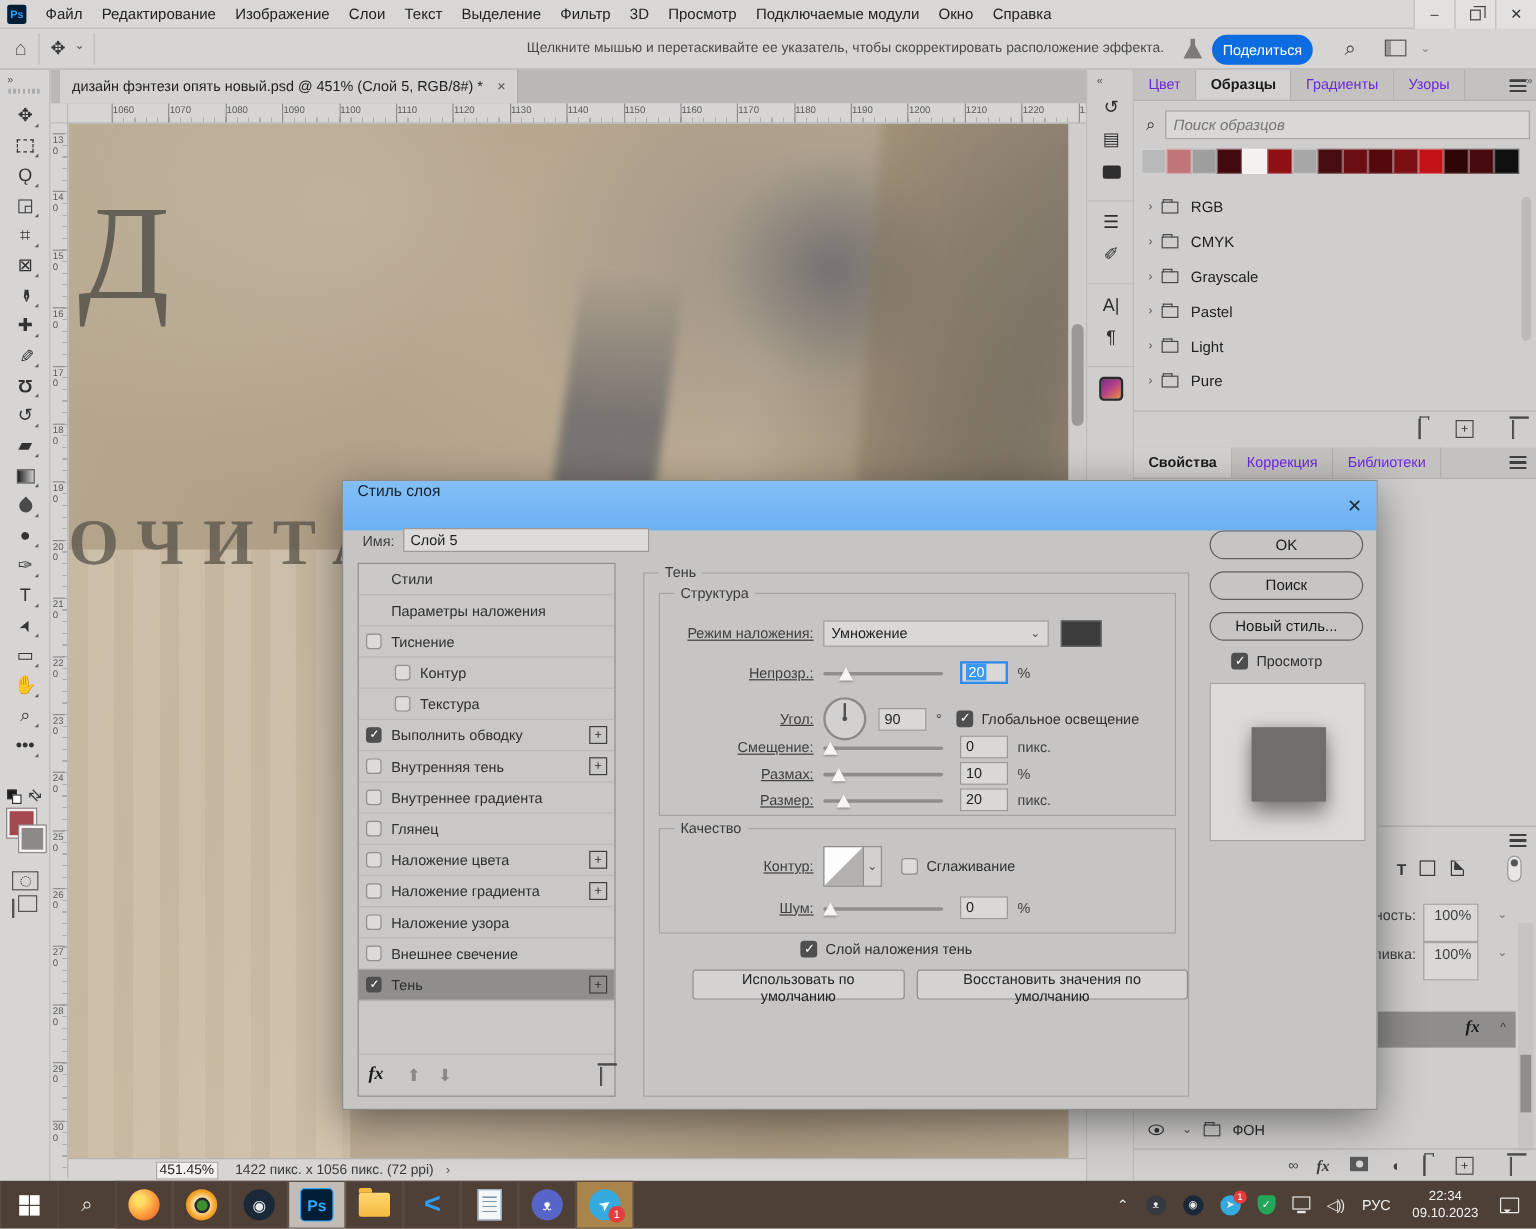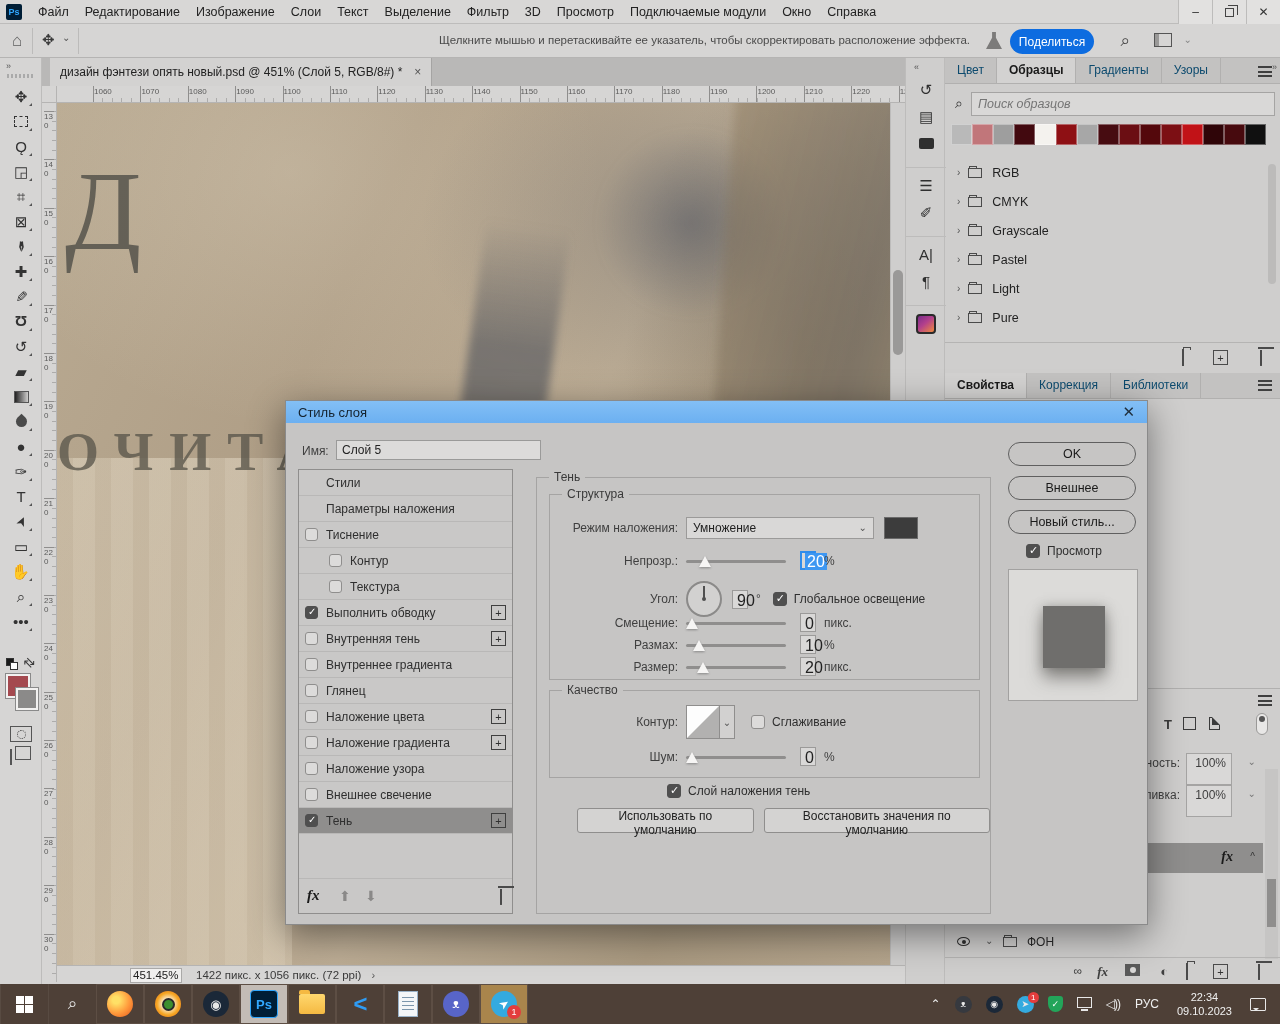--- a/index.html
+++ b/index.html
@@ -109,21 +109,21 @@
   .picon.gap { margin-top:10px; border-top:1px solid #bdbcbb; width:40px; padding-top:4px; height:32px; }
   .picon .g { line-height:1; }
   .picon.p-bubble .g { width:15px; height:11px; background:#2f2f2f; border-radius:2px; position:relative; }
   .picon.p-bubble .g::after { content:''; position:absolute; left:3px; bottom:-4px; border:4px solid transparent; border-top-color:#2f2f2f; border-left-width:2px; border-right-width:2px; }
   .picon.p-llama .g { width:20px; height:20px; border-radius:4px; background:linear-gradient(140deg,#7b2d8b 0%,#b3408c 45%,#f08a3c 100%); border:2px solid #2a2a2a; }
   #panel-expand { position:absolute; right:4px; top:62px; font-size:9px; color:#555; letter-spacing:-1px; z-index:22; }
 
   
   #right-panels { position:absolute; left:945px; top:58px; width:335px; height:926px; background:#cfcecd; z-index:18; }
   .ptabs { display:flex; height:26px; background:#c3c2c1; border-bottom:1px solid #b1b0af; position:relative; }
-  .ptab { padding:5px 12px 0; font-size:12px; color:#0c4a6e; background:#c3c2c1; border-right:1px solid #b1b0af; }
+  .ptab { padding:5px 12px 0; font-size:12px; color:#6d28d9; background:#c3c2c1; border-right:1px solid #b1b0af; }
   .ptab.active { background:#d3d2d1; color:#1a1a1a; font-weight:bold; }
   .pmenu { position:absolute; right:8px; top:7px; width:14px; height:11px; background:repeating-linear-gradient(180deg,#3f3f3f 0 2px,transparent 2px 4.5px); }
   #swatch-search { position:absolute; left:4px; top:34px; width:326px; height:24px; }
   #swatch-search .mag { position:absolute; left:6px; top:3px; font-size:14px; color:#333; }
   #swatch-search input { position:absolute; left:22px; top:0; width:304px; height:24px; background:#d9d8d7; border:1px solid #a5a4a3; font-size:12.5px; font-style:italic; color:#555; padding:0 6px; font-family:inherit; }
   #swatch-row { position:absolute; left:6px; top:66px; display:flex; }
   .swatch { width:21px; height:21px; border:1px solid rgba(255,255,255,.35); }
   #swatch-groups { position:absolute; left:4px; top:100px; width:316px; height:178px; overflow:hidden; }
   .sgroup { height:29px; display:flex; align-items:center; font-size:12.5px; color:#222; }
   .sgroup .chev { color:#555; font-size:10px; margin:0 8px 0 8px; }
@@ -163,21 +163,21 @@
   .i-eye { width:13px; height:9px; border:1px solid #2f2f2f; border-radius:50%; position:relative; }
   .i-eye::after { content:''; position:absolute; left:3.5px; top:1.5px; width:4px; height:4px; border-radius:50%; background:#2f2f2f; }
   #layers-footer { position:absolute; left:0; top:556px; width:335px; height:27px; border-top:1px solid #b5b4b3; }
   #layers-footer .foot-ic { top:6px; }
   .i-link { font-size:12px; color:#3f3f3f; letter-spacing:-2px; }
   .i-mask { width:15px; height:12px; background:#5a5a5a; display:flex; align-items:center; justify-content:center; }
   .i-mask i { width:6px; height:6px; background:#d9d8d7; border-radius:50%; }
 
   
   #dialog { position:absolute; left:285px; top:400px; width:863px; height:525px; background:#c6c5c4; border:1px solid #8a8a8a; box-shadow:0 10px 34px rgba(0,0,0,.45); z-index:50; }
-  #dlg-title { height:22px; background:linear-gradient(180deg,#83bff5,#6cb0f1); display:flex; align-items:center; padding:0 12px; font-size:13px; color:#14222e; }
+  #dlg-title { height:41px; background:linear-gradient(180deg,#83bff5,#6cb0f1); display:flex; padding:0 12px; font-size:13px; color:#14222e; }
   #dlg-close { margin-left:auto; font-size:15px; color:#20303e; background:none; border:none; }
   #dlg-name-label { position:absolute; left:16px; top:43px; color:#3f3f3f; }
   #dlg-name-input { position:absolute; left:50px; top:39px; width:205px; height:20px; background:#dcdbda; border:1px solid #9a9a99; font-size:12px; padding:0 5px; font-family:inherit; color:#222; }
 
   #styles-box { position:absolute; left:12px; top:68px; width:215px; height:445px; border:1px solid #8f8e8d; background:#c9c8c7; }
   #styles-list { position:absolute; left:0; top:0; width:213px; height:408px; overflow:hidden; }
   .srow { height:26px; border-bottom:1px solid #b9b8b7; display:flex; align-items:center; padding:0 6px; position:relative; font-size:12px; color:#2f2f2f; }
   .srow .cb { width:13px; height:13px; border:1px solid #8f8e8d; background:#dcdbda; border-radius:3px; margin-right:8px; flex:0 0 13px; position:relative; }
   .srow.nocheck .cb { visibility:hidden; }
   .srow.indent { padding-left:30px; }
@@ -190,28 +190,28 @@
   #fx-btn { position:absolute; left:8px; top:8px; font-style:italic; font-family:"Liberation Serif",serif; font-weight:bold; font-size:15px; color:#1a1a1a; background:none; border:none; }
   #style-up { position:absolute; left:40px; top:9px; color:#8a8988; font-size:14px; background:none; border:none; }
   #style-down { position:absolute; left:66px; top:9px; color:#8a8988; font-size:14px; background:none; border:none; }
   #styles-trash { position:absolute; right:10px; top:10px; background:none; border:none; }
 
   #shadow-group { position:absolute; left:250px; top:76px; width:455px; height:437px; border:1px solid #a5a4a3; }
   .legend { position:absolute; top:-8px; left:12px; background:#c6c5c4; padding:0 5px; font-size:12px; color:#3a3a3a; }
   #structure-set { position:absolute; left:12px; top:16px; width:431px; height:186px; border:1px solid #a5a4a3; }
   #quality-set { position:absolute; left:12px; top:212px; width:431px; height:88px; border:1px solid #a5a4a3; }
   .frow { position:absolute; display:flex; align-items:center; }
-  .flabel { width:120px; text-align:right; margin-right:8px; color:#3f3f3f; font-size:12px; flex:0 0 120px; }
+  .flabel { width:120px; text-align:right; margin-right:8px; color:#3f3f3f; font-size:12px; flex:0 0 120px;text-decoration:underline; }
   .selbox { width:188px; height:22px; border:1px solid #9b9a99; background:#d9d8d7; position:relative; padding:3px 6px; font-size:12px; color:#222; }
   .selbox .chev { position:absolute; right:6px; top:4px; color:#555; font-size:10px; }
   #blend-swatch { width:34px; height:22px; background:#3c3c3c; border:1px solid #6a6a6a; margin-left:10px; }
   .slider { position:relative; width:100px; height:16px; flex:0 0 100px; }
   .slider .track { position:absolute; left:0; right:0; top:7px; height:3px; background:#8f8e8d; border-radius:2px; }
   .slider .thumb { position:absolute; top:3px; width:0; height:0; border-left:6px solid transparent; border-right:6px solid transparent; border-bottom:11px solid #f6f5f4; filter:drop-shadow(0 1px 1px #888); transform:translateX(-50%); }
-  .vbox { width:16px; height:19px; border:1px solid #9b9a99; background:#d9d8d7; font-size:16px; padding:1px 4px; color:#222; margin-left:14px; }
+  .vbox { width:40px; height:19px; border:1px solid #9b9a99; background:#d9d8d7; font-size:12px; padding:1px 4px; color:#222; margin-left:14px; }
   .vbox.focus { border:2px solid #2f8ceb; padding:0 3px; }
   .vbox .selt { background:#3d97f2; color:#fff; padding:0 2px; }
   .unit { margin-left:8px; color:#3f3f3f; font-size:12px; }
   .dial { width:36px; height:36px; border:2px solid #8b8a89; border-radius:50%; background:#d2d1d0; position:relative; flex:0 0 36px; }
   .dial::after { content:''; position:absolute; left:50%; top:3px; width:2px; height:13px; background:#4f4f4f; transform:translateX(-50%); }
   .dial::before { content:''; position:absolute; left:50%; top:50%; width:4px; height:4px; margin:-2px; border-radius:50%; background:#4f4f4f; }
   .chk { width:14px; height:14px; border:1px solid #8f8e8d; background:#dcdbda; border-radius:3px; position:relative; flex:0 0 14px; }
   .chk.on { background:#4f4f4f; border-color:#4f4f4f; }
   .chk.on::after { content:'✓'; position:absolute; left:2px; top:-1px; color:#fff; font-size:11px; }
   .chklab { margin-left:7px; font-size:12px; color:#2f2f2f; }
@@ -814,21 +814,21 @@
         <span class="chk on"></span>
         <span class="chklab">Слой наложения тень</span>
       </div>
       <div id="default-btns">
         <button class="rbtn">Использовать по умолчанию</button>
         <button class="rbtn">Восстановить значения по умолчанию</button>
       </div>
     </div>
 
     <button class="pill" id="btn-ok">OK</button>
-    <button class="pill" id="btn-cancel">Внешнее</button>
+    <button class="pill" id="btn-cancel">Поиск</button>
     <button class="pill" id="btn-newstyle">Новый стиль...</button>
     <div id="preview-row">
       <span class="chk on"></span>
       <span class="chklab">Просмотр</span>
     </div>
     <div id="preview-box">
         <div class="sq"></div>
       </div>
   </div>
 

